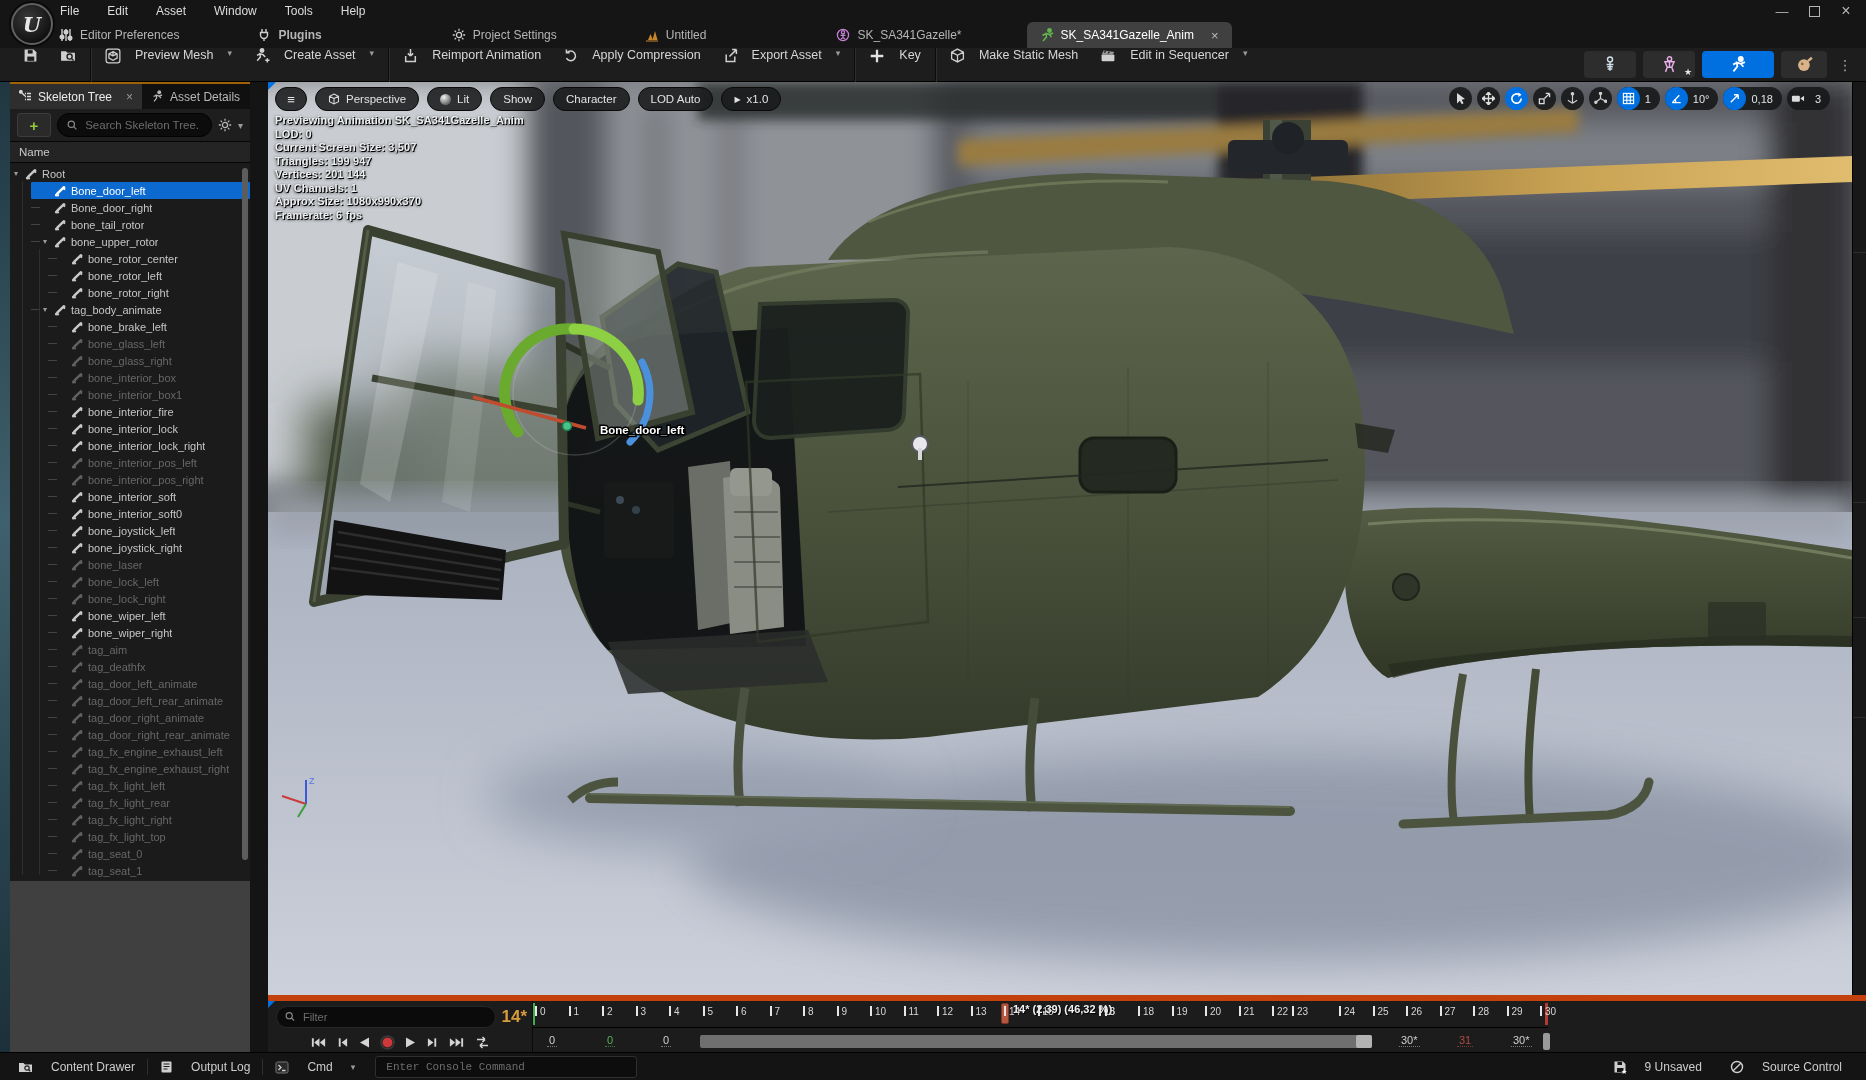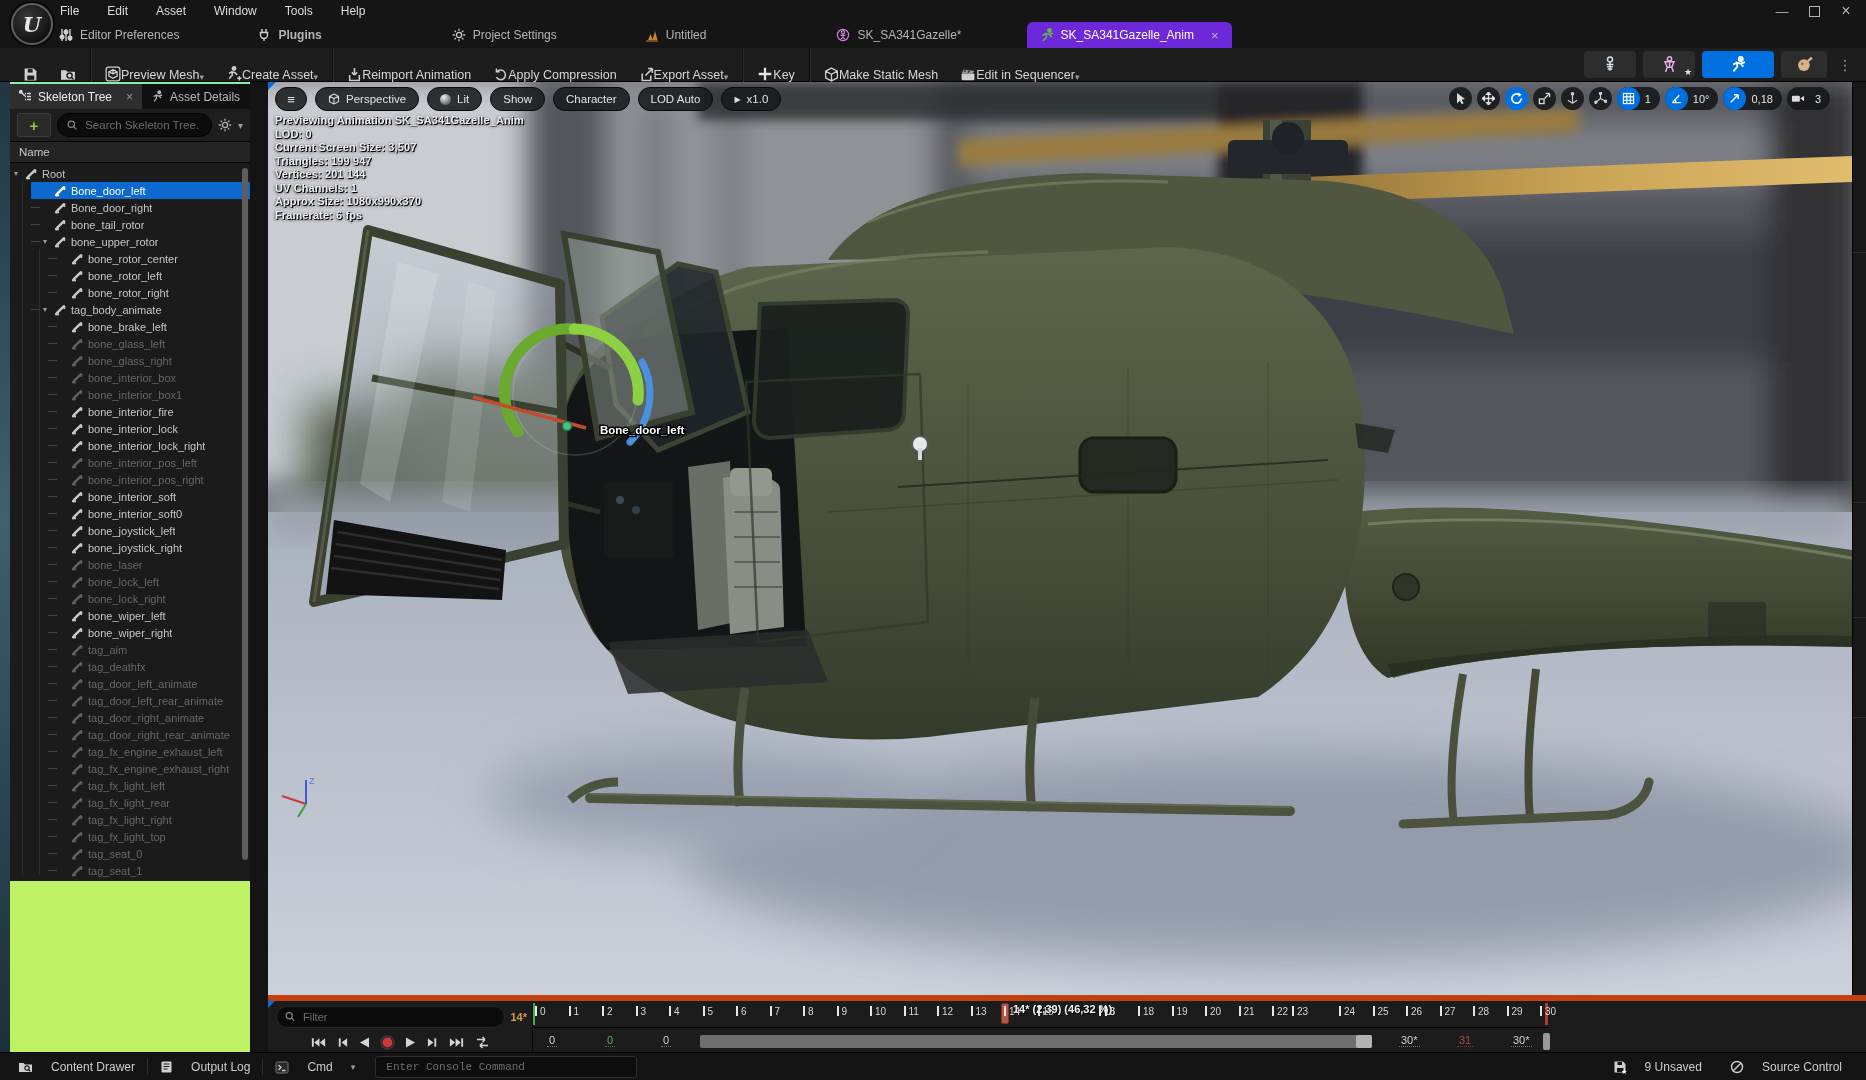--- a/index.html
+++ b/index.html
@@ -14,38 +14,38 @@
   .menu-item{cursor:default;}
   #win-controls{margin-left:auto;display:flex;align-items:center;gap:4px;margin-right:6px;color:#b5b5b5;}
   .winbtn{width:28px;height:20px;display:flex;align-items:center;justify-content:center;font-size:13px;}
   .winbox{width:9px;height:9px;border:1px solid #b5b5b5;display:inline-block;}
   #logo{position:absolute;left:11px;top:3px;width:38px;height:38px;border-radius:50%;background:radial-gradient(circle at 40% 35%,#3a3a3a,#101010 75%);border:2px solid #606060;box-shadow:0 0 0 2px #0a0a0a;display:flex;align-items:center;justify-content:center;z-index:30;}
   #logo span{font-family:"DejaVu Serif",serif;font-style:italic;font-weight:bold;font-size:21px;color:#e8e8e8;}
 
   
   #tabbar{position:absolute;left:0;top:22px;width:1866px;height:26px;background:#151515;border-bottom:1px solid #000;display:flex;align-items:flex-end;}
   .atab{display:flex;align-items:center;gap:7px;height:26px;padding:0 13px;color:#b5b5b5;white-space:nowrap;}
-  .atab.active{background:#6d28d9;border-radius:6px 6px 0 0;color:#fff;}
+  .atab.active{background:#404040;border-radius:6px 6px 0 0;color:#fff;}
   .atab .close-x{margin-left:10px;color:#bbb;font-size:13px;}
   .ticon{width:14px;height:14px;flex:none;}
 
   
   #toolbar{position:absolute;left:0;top:48px;width:1866px;height:34px;background:#1d1d1d;border-bottom:1px solid #000;display:flex;align-items:center;padding-left:12px;box-sizing:border-box;}
-  .tbtn{display:flex;align-items:flex-end;gap:0;padding:0 11px;height:34px;color:#d6d6d6;font-size:12.5px;white-space:nowrap;}
+  .tbtn{display:flex;align-items:flex-start;gap:14px;padding:0 11px;height:34px;color:#d6d6d6;font-size:12.5px;white-space:nowrap;}
   .tsep{width:1px;height:34px;background:#0c0c0c;margin:0 3px;box-shadow:1px 0 0 #2e2e2e;flex:none;}
   .chev{font-size:9px;color:#9a9a9a;}
   #toolbar-right{margin-left:auto;display:flex;align-items:center;gap:7px;margin-right:10px;}
   .tbox{width:52px;height:27px;background:#2d2d2d;border-radius:4px;display:flex;align-items:center;justify-content:center;position:relative;}
   .tbox.blue{background:#0070e0;width:72px;}
   .tbox .star{position:absolute;right:3px;bottom:1px;font-size:9px;color:#e8e8e8;}
   .vdots{color:#aaa;font-size:14px;padding:0 4px;}
 
   
   #left-strip{position:absolute;left:0;top:82px;width:10px;height:970px;background:linear-gradient(#203741 0%,#2b4752 18%,#3f606d 45%,#2b4752 72%,#1c303a 100%);}
-  #left-panel{position:absolute;left:10px;top:82px;width:240px;height:970px;background:#bef264;border-top:2px solid #86efac;box-sizing:border-box;}
+  #left-panel{position:absolute;left:10px;top:82px;width:240px;height:970px;background:#404040;border-top:2px solid #a16207;box-sizing:border-box;}
   #ptabs{height:25px;display:flex;background:#101010;}
   .ptab{display:flex;align-items:center;gap:6px;padding:0 9px;color:#b8b8b8;font-size:12px;}
   .ptab.active{background:#2e2e2e;color:#ececec;}
   .ptab .close-x{margin-left:8px;color:#999;font-size:12px;}
   #search-row{height:32px;display:flex;align-items:center;gap:6px;padding:0 7px;background:#1e1e1e;}
   #plus-btn{width:32px;height:22px;background:#2a2a2a;border:1px solid #3d3d3d;border-radius:3px;color:#95c93d;font-size:15px;font-weight:bold;display:flex;align-items:center;justify-content:center;flex:none;}
   #search-pill{flex:1;height:22px;background:#0c0c0c;border:1px solid #020202;border-radius:12px;display:flex;align-items:center;gap:6px;padding:0 9px;color:#6d6d6d;font-size:11.5px;min-width:0;}
   #search-pill input{font-size:11.5px;}
   #name-header{height:20px;background:#242424;border-top:1px solid #060606;border-bottom:1px solid #060606;display:flex;align-items:center;padding-left:9px;font-size:11.5px;color:#c9c9c9;}
   #tree{position:relative;height:716px;overflow:hidden;background:#1b1b1b;padding-top:2px;}
@@ -84,21 +84,21 @@
   
   #right-strip{position:absolute;left:1852px;top:82px;width:14px;height:970px;background:#181818;border-left:1px solid #000;}
   .rseg{position:absolute;left:0;width:14px;height:1px;background:#2c2c2c;}
 
   
   #timeline{position:absolute;left:268px;top:995px;width:1598px;height:57px;background:#1c1c1c;border-top:6px solid #c2410c;box-sizing:border-box;}
   #tl-corner{position:absolute;left:0;top:0;width:0;height:0;border-left:7px solid #0070e0;border-bottom:7px solid transparent;}
   #tl-left{position:absolute;left:0;top:0;width:264px;height:57px;border-right:1px solid #0a0a0a;}
   #filter-row{height:27px;display:flex;align-items:center;gap:5px;padding:4px 5px 0 8px;box-sizing:border-box;}
   #filter-pill{flex:1;height:20px;border-radius:11px;background:#0b0b0b;border:1px solid #262626;display:flex;align-items:center;gap:6px;padding:0 8px;color:#777;font-size:11px;min-width:0;}
-  #frame-label{color:#d79c3c;font-weight:bold;font-size:11px;flex:none;}
+  #frame-label{color:#d79c3c;font-weight:bold;font-size:17px;flex:none;}
   #transport{height:28px;display:flex;align-items:center;justify-content:center;gap:9px;}
   .tp{display:flex;align-items:center;justify-content:center;}
   #tl-right{position:absolute;left:265px;top:0;right:4px;height:57px;}
   #ruler{position:absolute;left:0;top:2px;width:1015px;height:24px;border-bottom:1px solid #000;}
   .rtick{position:absolute;top:3px;display:flex;align-items:flex-start;gap:3px;font-size:10px;color:#d6d6d6;}
   .rtick i{display:block;width:2px;height:10px;background:#e6e6e6;}
   #ruler-start{position:absolute;left:0;top:0;width:2px;height:22px;background:#3fae4d;}
   #ruler-end{position:absolute;left:1012px;top:0;width:3px;height:22px;background:#b23a30;}
   #playhead{position:absolute;top:0;width:8px;height:21px;background:#b5573f;border-radius:2px;border:1px solid #7e3424;box-sizing:border-box;}
   #playhead-label{position:absolute;top:0;font-size:11px;font-weight:bold;color:#f2f2f2;white-space:nowrap;text-shadow:1px 1px 0 #000;}

